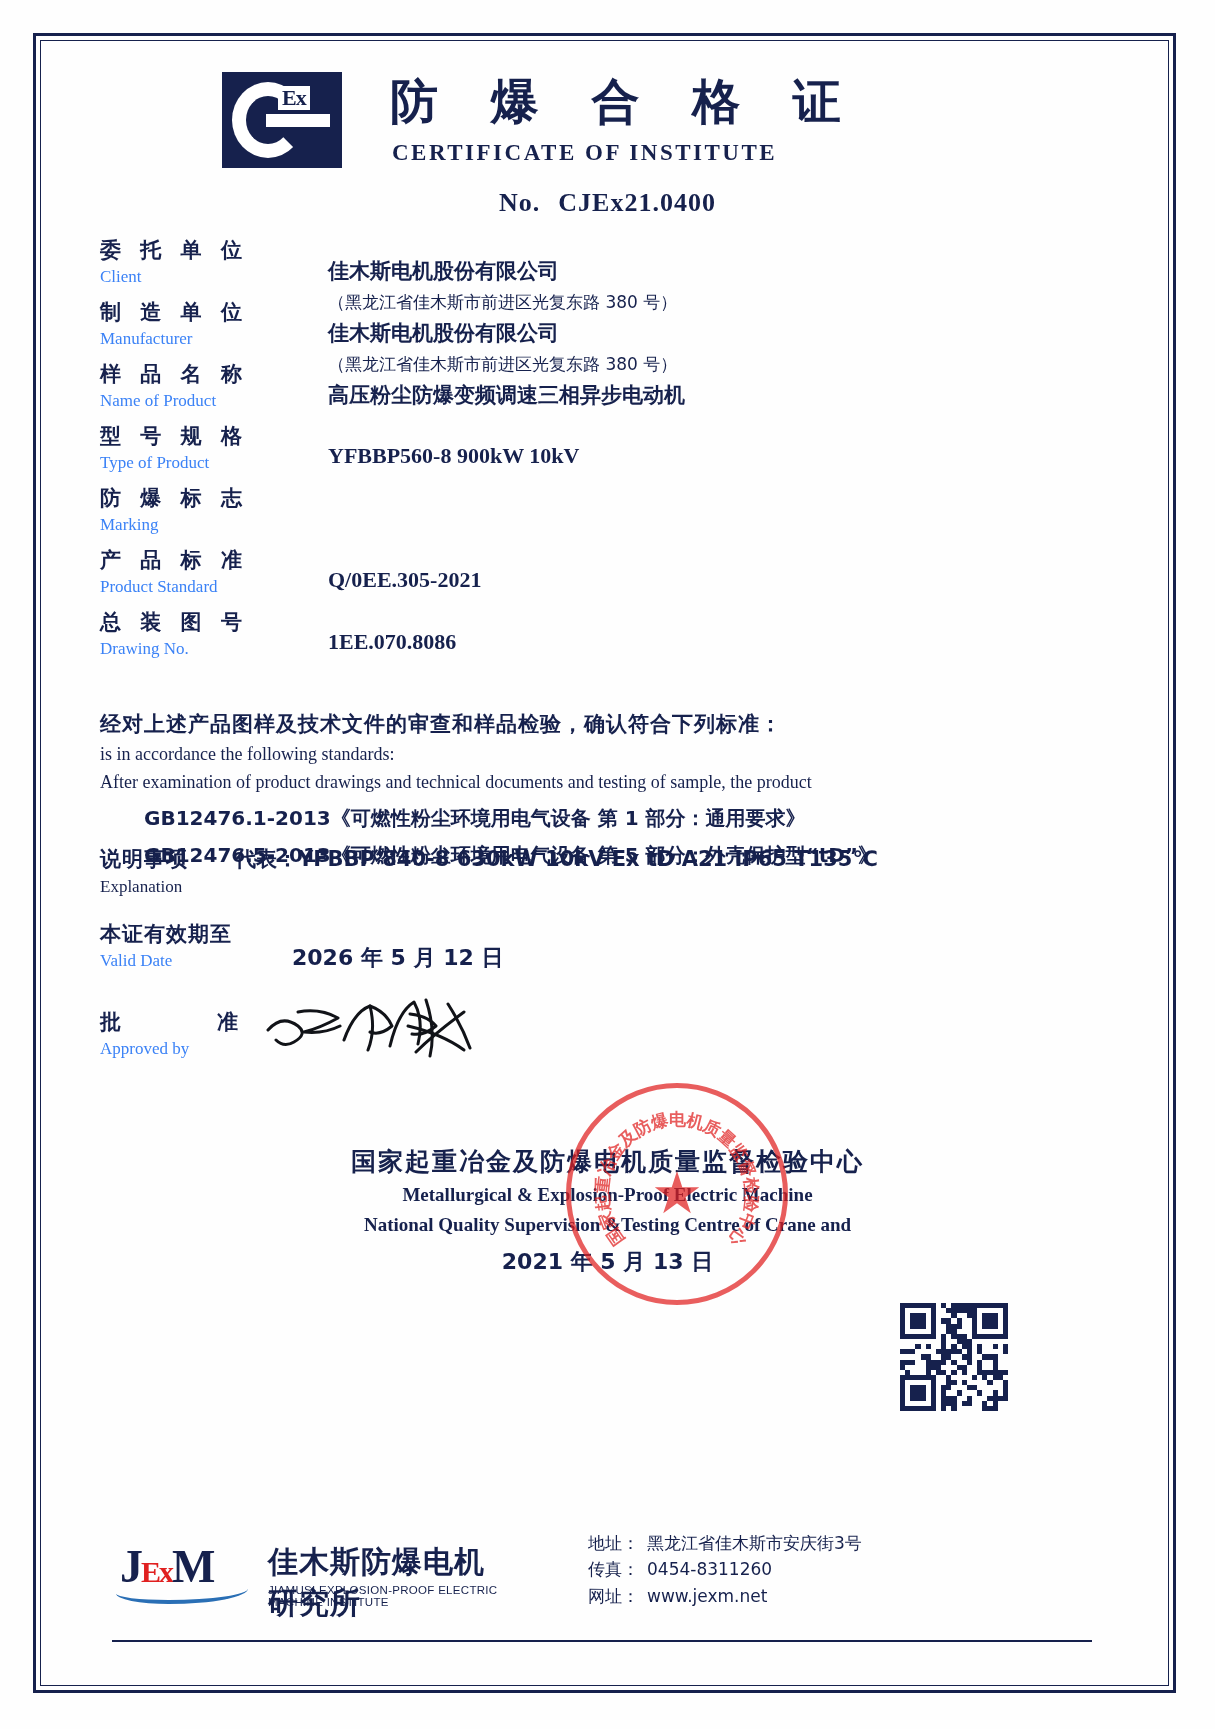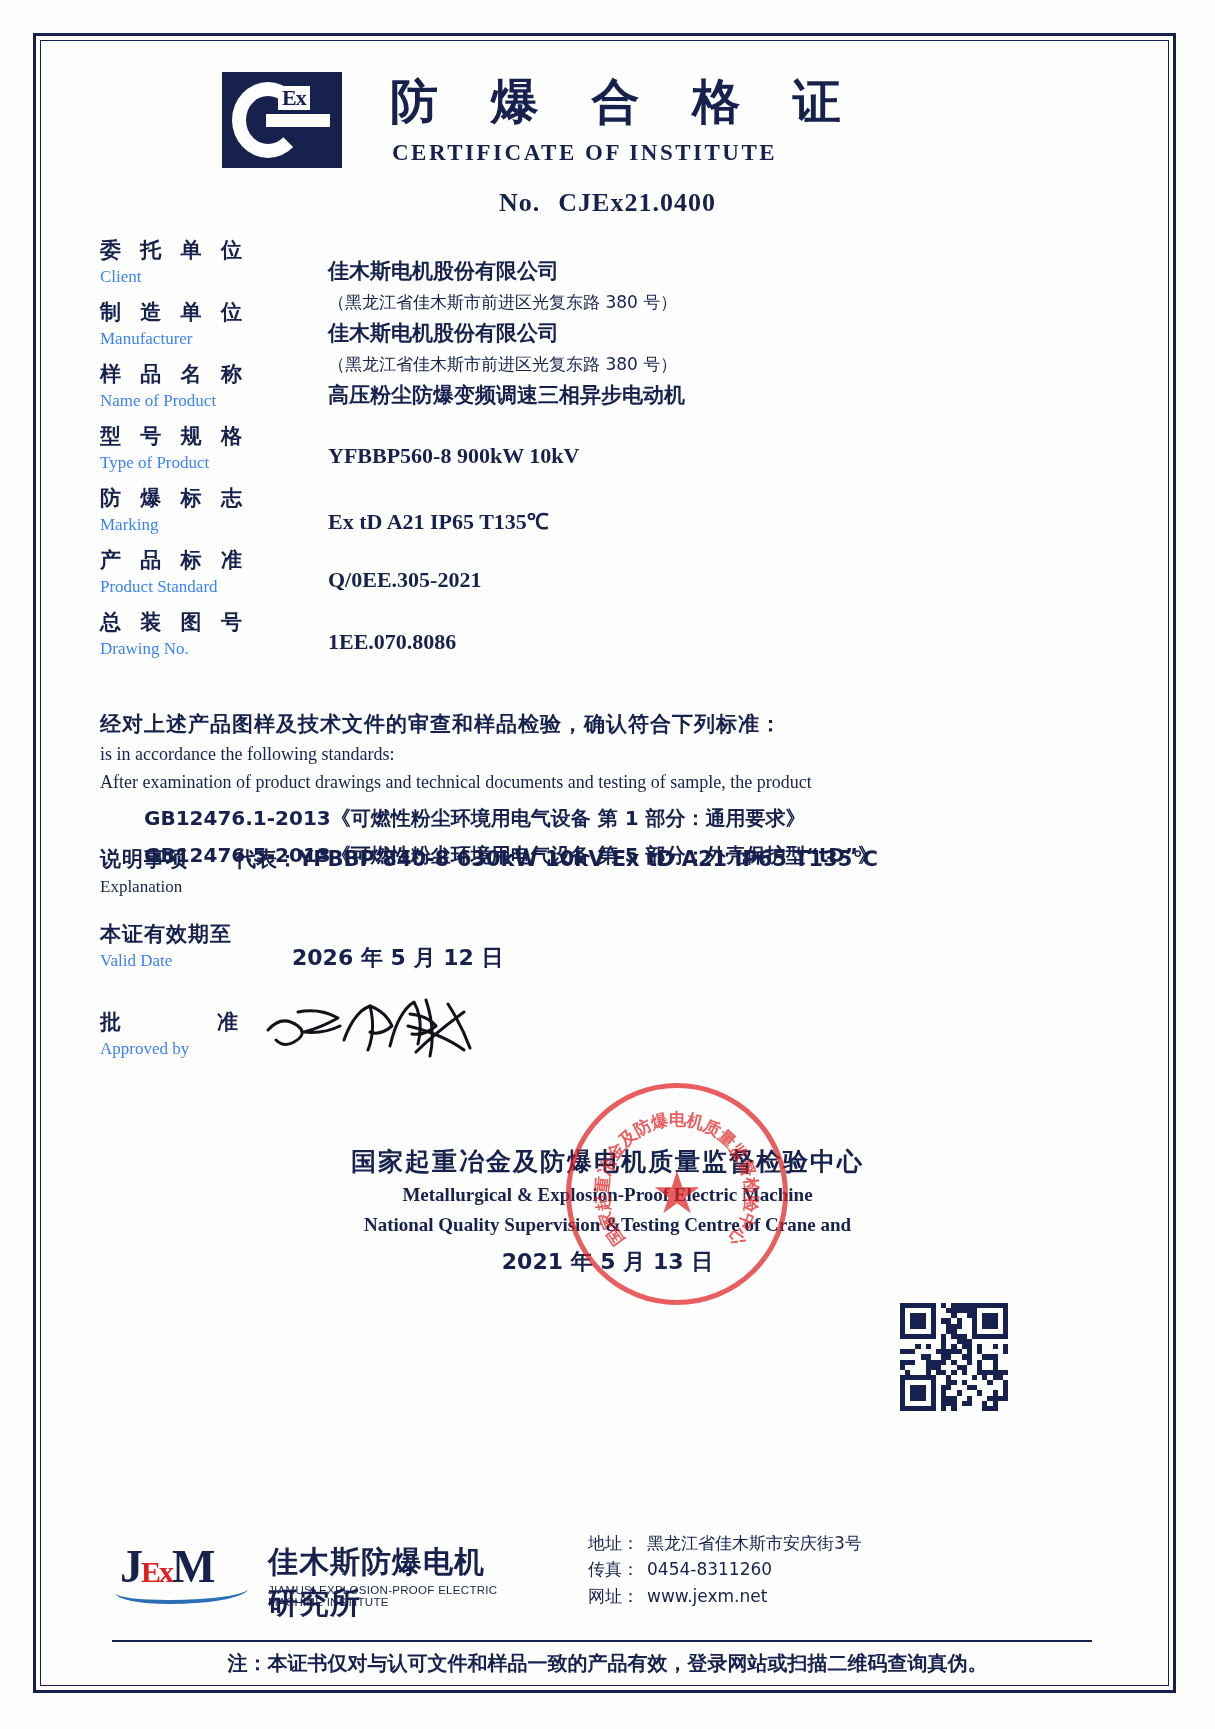--- a/index.html
+++ b/index.html
@@ -479,23 +479,20 @@
       </div>
       <div class="val">
         <div class="val-main serif">YFBBP560-8    900kW    10kV</div>
       </div>
     </div>
 
     <div class="row">
       <div class="lab">
         <div class="lab-cn">防 爆 标 志</div>
         <div class="lab-en">Marking</div>
-      </div>
-      <div class="val">
-        <div class="val-main serif">Ex tD A21 IP65 T135℃</div>
       </div>
     </div>
 
     <div class="row">
       <div class="lab">
         <div class="lab-cn">产 品 标 准</div>
         <div class="lab-en">Product Standard</div>
       </div>
       <div class="val">
         <div class="val-main serif">Q/0EE.305-2021</div>
@@ -830,15 +827,14 @@
       <div class="jexm-en">JIAMUSI EXPLOSION-PROOF ELECTRIC MACHINE INSTITUTE</div>
     </div>
     <div class="contact">
       <div><span class="k">地址：</span><span>黑龙江省佳木斯市安庆街3号</span></div>
       <div><span class="k">传真：</span><span>0454-8311260</span></div>
       <div><span class="k">网址：</span><span>www.jexm.net</span></div>
     </div>
   </div>
 
   <div class="footer-rule"></div>
-  <div class="note">注：本证书仅对与认可文件和样品一致的产品有效，登录网站或扫描二维码查询真伪。</div>
 
 </div>
 
 </body></html>

